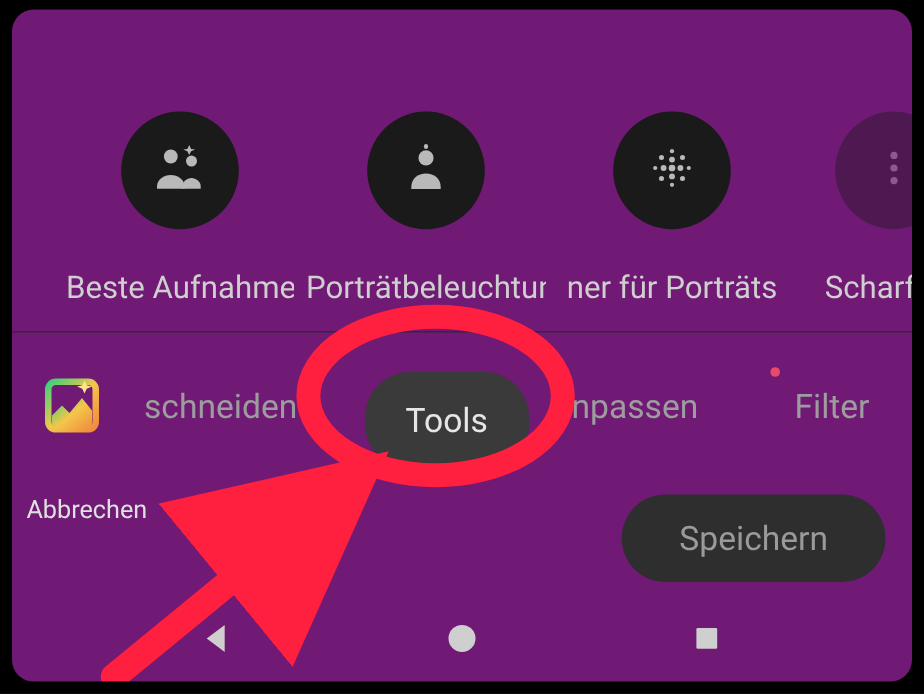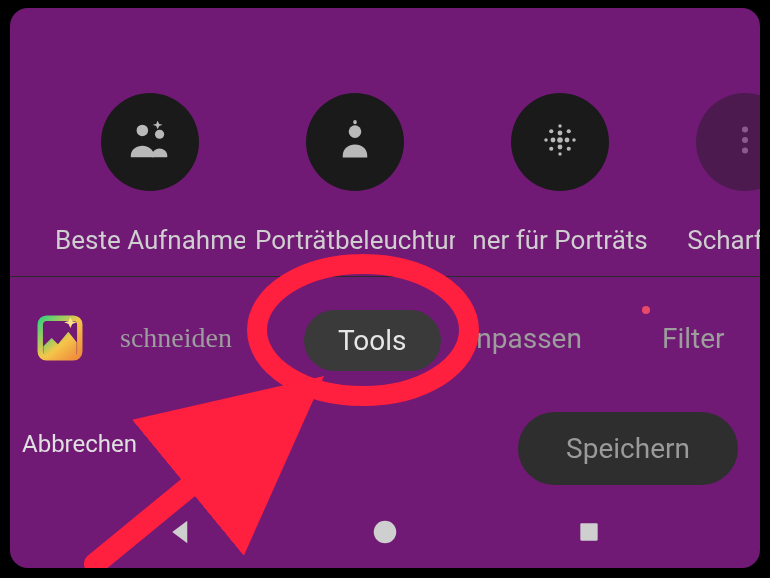--- a/index.html
+++ b/index.html
@@ -95,27 +95,27 @@
     align-items: center;
     justify-content: center;
     cursor: pointer;
   }
   .tab {
     position: absolute;
     font-size: 28px;
     color: #9d9d9d;
     cursor: pointer;
   }
-  .tab.t1 { left: 110px; top: 24px; font-family: Liberation Serif, serif; }
+  .tab.t1 { left: 110px; top: 24px; }
   .tab.active {
     left: 294px;
     top: 12px;
     background: #3a3a3a;
     color: #e6e6e6;
-    padding: 14px 34px;
+    padding: 24px 34px;
     border-radius: 38px;
   }
   .tab.t3 { left: 448px; top: 24px; }
   .tab.t4 { left: 652px; top: 24px; }
   .dot {
     position: absolute;
     left: 632px;
     top: 8px;
     width: 8px;
     height: 8px;
@@ -127,22 +127,22 @@
   .actions {
     position: absolute;
     top: 402px;
     left: 0;
     width: 100%;
     height: 80px;
   }
   .cancel {
     position: absolute;
     left: 12px;
-    top: 20px;
-    font-size: 24px;
+    top: 4px;
+    font-size: 21px;
     color: #e0e0e0;
     cursor: pointer;
   }
   .save {
     position: absolute;
     right: 22px;
     top: 2px;
     background: #2e2e2e;
     color: #9a9a9a;
     font-size: 28px;

